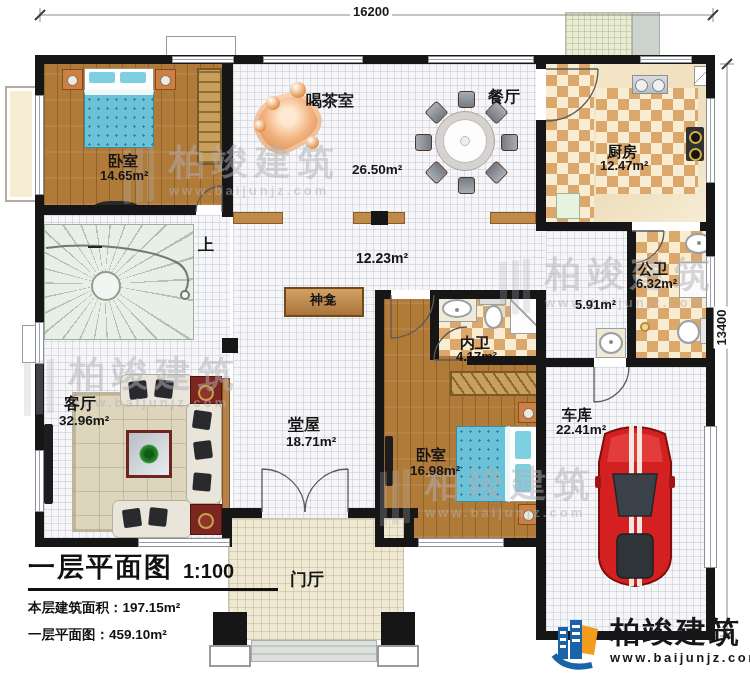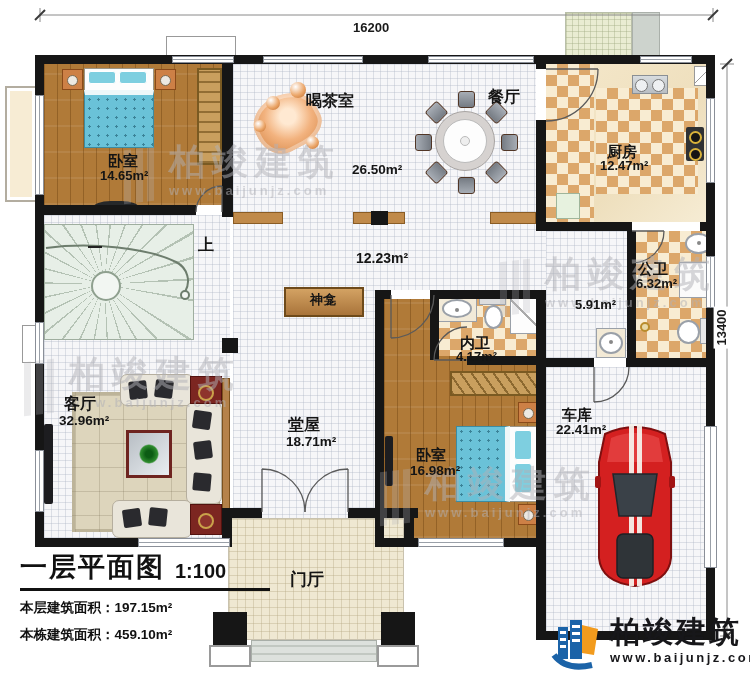--- a/index.html
+++ b/index.html
@@ -88,21 +88,21 @@
   .drain{border-radius:50%;background:#e8d9a8;border:2px solid #b98c2c;}
   .bench{background:#26282a;border-radius:50% 50% 60% 60%/90% 90% 40% 40%;}
   
   .lbl{position:absolute;color:#151515;font-weight:800;white-space:nowrap;z-index:40;line-height:1.15;}
   .dimlbl{position:absolute;color:#1a1a1a;font-weight:800;font-size:13px;z-index:40;background:#fff;padding:0 3px;}
   .wm{position:absolute;display:flex;align-items:flex-start;gap:7px;z-index:30;opacity:.5;pointer-events:none;}
   .wm-icon{width:38px;height:54px;margin-top:4px;transform:skewY(-7deg);opacity:.55;
         background:linear-gradient(90deg,#b4b4ba 0 7px,transparent 7px 12px,#b4b4ba 12px 19px,transparent 19px 23px,#b4b4ba 23px 30px,transparent 30px);}
   .wm-text{display:block;font-size:36px;font-weight:900;color:#b1b1b7;letter-spacing:7px;line-height:1;}
   .wm-url{display:block;font-size:13px;font-weight:800;color:#b1b1b7;letter-spacing:3px;margin-top:3px;}
-  .tb{position:absolute;left:20px;top:549px;width:262px;z-index:45;color:#111;}
+  .tb{position:absolute;left:28px;top:549px;width:262px;z-index:45;color:#111;}
   .tb-head{display:flex;align-items:flex-end;gap:10px;}
   .tb-title{font-size:27px;font-weight:900;letter-spacing:2px;}
   .tb-scale{font-size:20px;font-weight:700;padding-bottom:2px;}
   .tb-rule{height:3px;background:#111;margin:3px 0 8px 0;width:250px;}
   .tb-row{font-size:13.5px;font-weight:700;margin-bottom:9px;white-space:nowrap;}
   .tb-row .gap{margin-left:14px;}
   .logo{position:absolute;left:550px;top:615px;display:flex;align-items:flex-start;gap:6px;z-index:45;}
   .logo-name{font-size:30px;font-weight:900;color:#17171a;letter-spacing:3px;line-height:1.1;}
   .logo-site{font-size:13px;font-weight:800;color:#17171a;letter-spacing:2.5px;margin-top:2px;}
   svg{display:block;}
@@ -376,34 +376,34 @@
   <div class="lbl" style="left:562px;top:406px;font-size:15px;">车库</div>
   <div class="lbl" style="left:556px;top:422px;font-size:13.5px;">22.41m²</div>
   <div class="lbl" style="left:64px;top:395px;font-size:16px;">客厅</div>
   <div class="lbl" style="left:59px;top:413px;font-size:13.5px;">32.96m²</div>
   <div class="lbl" style="left:288px;top:416px;font-size:16px;">堂屋</div>
   <div class="lbl" style="left:286px;top:434px;font-size:13.5px;">18.71m²</div>
   <div class="lbl" style="left:310px;top:293px;font-size:13px;">神龛</div>
   <div class="lbl" style="left:290px;top:570px;font-size:17px;text-align:right;">门厅</div>
   <div class="lbl" style="left:198px;top:236px;font-size:16px;">上</div>
 
-  <div class="dimlbl" style="left:350px;top:20px;">16200</div>
+  <div class="dimlbl" style="left:350px;top:4px;">16200</div>
   <div class="dimlbl" style="left:700px;top:320px;transform:rotate(-90deg);">13400</div>
 
   <div class="tb">
     <div class="tb-head">
       <span class="tb-title">一层平面图</span>
       <span class="tb-scale">1:100</span>
     </div>
     <div class="tb-rule"></div>
     <div class="tb-row">
       <span>本层建筑面积：</span><span>197.15m²</span>
     </div>
     <div class="tb-row">
-      <span>本栋建筑面积：</span><span>459.10m²</span>
+      <span>一层平面图：</span><span>459.10m²</span>
     </div>
   </div>
 
   <div class="logo">
     <svg width="54" height="58" viewBox="0 0 54 58">
       <path d="M4,40 Q16,56 42,50" stroke="#1b63a8" stroke-width="6" fill="none"></path>
       <rect x="8" y="12" width="10" height="32" fill="#1b63a8"></rect>
       <rect x="20" y="5" width="12" height="39" fill="#1b63a8"></rect>
       <rect x="10" y="16" width="6" height="3" fill="#fff"></rect>
         <rect x="10" y="23" width="6" height="3" fill="#fff"></rect>

